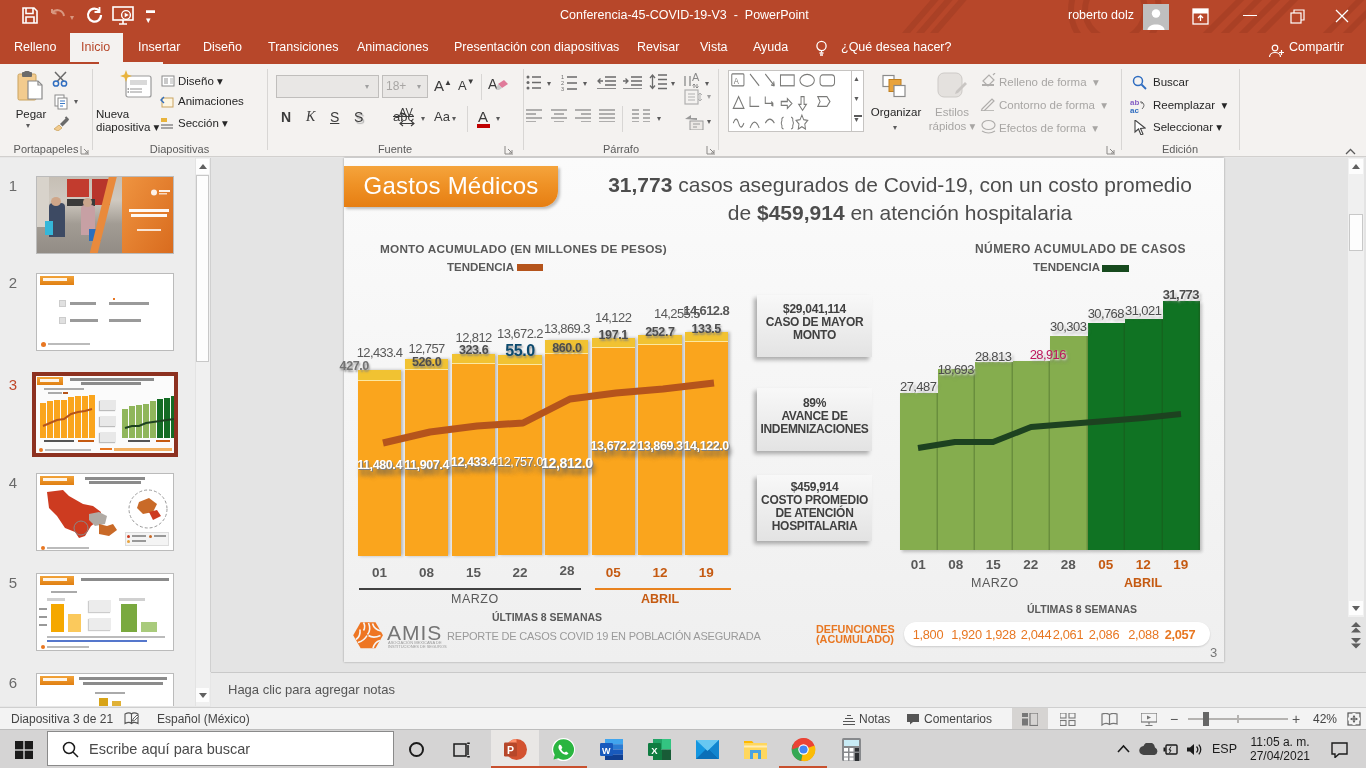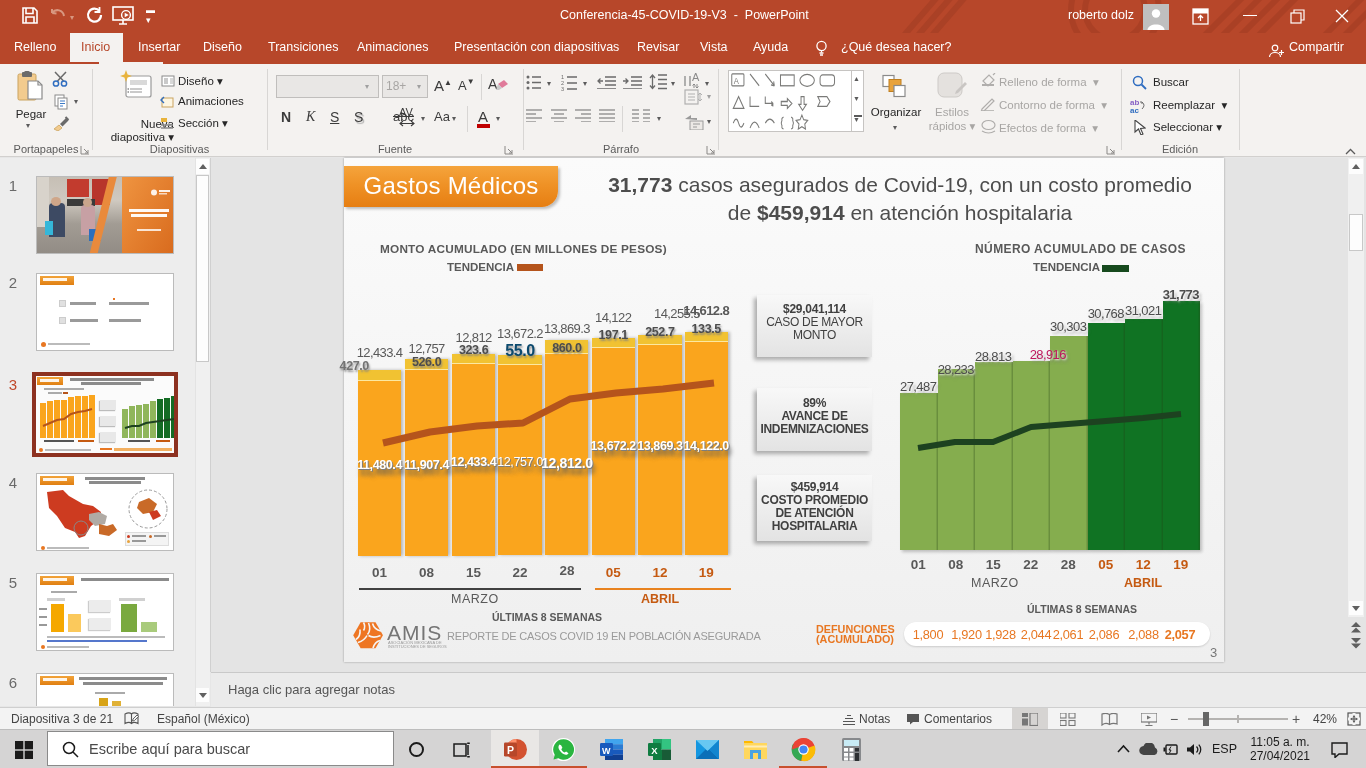--- a/index.html
+++ b/index.html
@@ -172,21 +172,21 @@
 
     <svg class="abs" style="left:118px;top:8px" width="34" height="30" viewBox="0 0 34 30">
       <rect x="8" y="6" width="25" height="21" rx="2" fill="#fff" stroke="#9a9a9a" stroke-width="1.2"></rect>
       <rect x="12" y="10" width="17" height="5" fill="#d9d9d9"></rect>
       <path d="M12 19 h12 M12 22 h12" stroke="#b9b9b9" stroke-width="1.5"></path>
         <path d="M9.5 19 h1.5 M9.5 22 h1.5" stroke="#8a8a8a" stroke-width="1.5"></path>
       <g fill="#e8b33c">
           <path d="M8 0 l1.6 4.5 L14 6 l-4.4 1.5 L8 12 l-1.6 -4.5 L2 6 l4.4 -1.5 z"></path>
         </g>
     </svg>
-    <div class="lbl" style="left:96px;top:56px;width:78px;text-align:right;font-size:11.5px;color:#262626;line-height:13px;">Nueva<br>diapositiva ▾</div>
+    <div class="lbl" style="left:96px;top:46px;width:78px;text-align:left;font-size:11.5px;color:#262626;line-height:13px;">Nueva<br>diapositiva ▾</div>
     <svg class="abs" style="left:161px;top:13px" width="14" height="12" viewBox="0 0 14 12">
         <rect x="1" y="1" width="12" height="10" fill="#fff" stroke="#8a8a8a"></rect>
         <rect x="3" y="3" width="4" height="6" fill="#c9c9c9"></rect>
         <path d="M9 4 h3 M9 6 h3 M9 8 h3" stroke="#b0b0b0"></path>
       </svg>
     <div class="lbl" style="left:178px;top:12px;font-size:11.5px;color:#262626;">Diseño ▾</div>
     <svg class="abs" style="left:160px;top:34px" width="15" height="14" viewBox="0 0 15 14">
         <rect x="2" y="2" width="11" height="9" fill="#fdf6e3" stroke="#caa35e"></rect>
         <path d="M4 1 L1 4 l3 3" fill="none" stroke="#2f6dc0" stroke-width="1.4"></path>
       </svg>
@@ -615,21 +615,21 @@
       <path d="M8 0 L24 0 L32 14 L24 28 L8 28 L0 14 Z" fill="#ee7623" transform="translate(1.2 1.2) scale(.93)"></path>
       <g stroke="#f5f5f5" stroke-width="2.2" fill="none">
         <path d="M15.5 13.5 C 18 10.5 18.5 6.5 16.5 2 M16.5 14.5 C 19.5 16.5 24 16.5 28.5 14.5 M15 14.5 C 13.5 17.5 11 20 6 21.5 M20.5 2.5 C 21.5 6 24.5 9 29 10 M28 19.5 C 24.5 20.5 22 23.5 21 27 M4 18.5 C 7 16.5 8.5 13 8 8.5 M11.5 1.5 C 13 4 13 7 11.5 9.5" stroke-width="1.6"></path>
       </g>
     </svg>
     <div class="lbl" style="left:387px;top:621px;font-size:21px;color:#757575;letter-spacing:1px;">AMIS</div>
     <div class="lbl" style="left:388px;top:641px;font-size:4px;color:#9a9a9a;line-height:4.4px;letter-spacing:0;">ASOCIACIÓN  MEXICANA  DE<br>INSTITUCIONES DE SEGUROS</div>
     <div class="lbl" style="left:447px;top:630px;font-size:11px;letter-spacing:-0.2px;color:#9a9a9a;">REPORTE DE CASOS COVID 19 EN POBLACIÓN ASEGURADA</div>
 
     <div class="abs" style="left:757px;top:295px;width:115px;height:62px;background:linear-gradient(#f8f8f8,#e3e3e3);box-shadow:-3px 3px 4px rgba(0,0,0,.3);">
-      <div style="text-align:center;font-size:12px;letter-spacing:-0.3px;font-weight:bold;color:#404040;margin-top:8px;line-height:13px;">$29,041,114<br><span style="font-weight:normal;">CASO DE MAYOR<br>MONTO</span></div>
+      <div style="text-align:center;font-size:12px;letter-spacing:-0.3px;font-weight:bold;color:#404040;margin-top:8px;line-height:13px;">$29,041,114<br><span style="font-weight:bold;">CASO DE MAYOR<br>MONTO</span></div>
     </div>
     <div class="abs" style="left:757px;top:388px;width:115px;height:63px;background:linear-gradient(#f8f8f8,#e3e3e3);box-shadow:-3px 3px 4px rgba(0,0,0,.3);">
       <div style="text-align:center;font-size:12px;letter-spacing:-0.3px;font-weight:bold;color:#404040;margin-top:9px;line-height:13px;">89%<br>AVANCE DE<br>INDEMNIZACIONES</div>
     </div>
     <div class="abs" style="left:757px;top:475px;width:115px;height:66px;background:linear-gradient(#f8f8f8,#e3e3e3);box-shadow:-3px 3px 4px rgba(0,0,0,.3);">
       <div style="text-align:center;font-size:12px;letter-spacing:-0.3px;font-weight:bold;color:#404040;margin-top:6px;line-height:13px;white-space:nowrap;">$459,914<br>COSTO PROMEDIO<br>DE ATENCIÓN<br>HOSPITALARIA</div>
     </div>
 
     <div class="lbl" style="left:975px;top:242px;font-size:12px;letter-spacing:0.4px;font-weight:bold;color:#595959;">NÚMERO ACUMULADO DE CASOS</div>
     <div class="lbl" style="left:1033px;top:261px;font-size:11.5px;font-weight:bold;color:#595959;">TENDENCIA</div>
@@ -638,21 +638,21 @@
     <div id="rightbars">
 <div class="abs" style="left:900.0px;top:392.8px;width:37.5px;height:157.2px;background:#85ad4e;box-shadow:inset -1.5px 0 0 rgba(40,70,20,.28), 2px 2px 3px rgba(0,0,0,.22);"></div>
 <div class="abs" style="left:937.5px;top:369.4px;width:37.5px;height:180.6px;background:#85ad4e;box-shadow:inset -1.5px 0 0 rgba(40,70,20,.28), 2px 2px 3px rgba(0,0,0,.22);"></div>
 <div class="abs" style="left:975.0px;top:361.9px;width:37.5px;height:188.1px;background:#85ad4e;box-shadow:inset -1.5px 0 0 rgba(40,70,20,.28), 2px 2px 3px rgba(0,0,0,.22);"></div>
 <div class="abs" style="left:1012.5px;top:360.5px;width:37.5px;height:189.5px;background:#85ad4e;box-shadow:inset -1.5px 0 0 rgba(40,70,20,.28), 2px 2px 3px rgba(0,0,0,.22);"></div>
 <div class="abs" style="left:1050.0px;top:336.2px;width:37.5px;height:213.8px;background:#85ad4e;box-shadow:inset -1.5px 0 0 rgba(40,70,20,.28), 2px 2px 3px rgba(0,0,0,.22);"></div>
 <div class="abs" style="left:1087.5px;top:322.9px;width:37.5px;height:227.1px;background:#107323;box-shadow:inset -1.5px 0 0 rgba(40,70,20,.28), 2px 2px 3px rgba(0,0,0,.22);"></div>
 <div class="abs" style="left:1125.0px;top:318.9px;width:37.5px;height:231.1px;background:#107323;box-shadow:inset -1.5px 0 0 rgba(40,70,20,.28), 2px 2px 3px rgba(0,0,0,.22);"></div>
 <div class="abs" style="left:1162.5px;top:301.2px;width:37.5px;height:248.8px;background:#107323;box-shadow:inset -1.5px 0 0 rgba(40,70,20,.28), 2px 2px 3px rgba(0,0,0,.22);"></div>
 <div class="lbl" style="left:883.2px;top:378.5px;width:70px;text-align:center;font-size:13px;letter-spacing:-0.6px;font-weight:normal;color:#4d4d4d;text-shadow:1px 1px 2px rgba(255,255,255,.9), 2px 3px 3px rgba(120,120,120,.6);">27,487</div>
-<div class="lbl" style="left:920.8px;top:362.2px;width:70px;text-align:center;font-size:13px;letter-spacing:-0.6px;font-weight:normal;color:#4d4d4d;text-shadow:1px 1px 2px rgba(255,255,255,.9), 2px 3px 3px rgba(120,120,120,.6);">28,233</div>
+<div class="lbl" style="left:920.8px;top:362.2px;width:70px;text-align:center;font-size:13px;letter-spacing:-0.6px;font-weight:normal;color:#4d4d4d;text-shadow:1px 1px 2px rgba(255,255,255,.9), 2px 3px 3px rgba(120,120,120,.6);">18,693</div>
 <div class="lbl" style="left:958.2px;top:349.0px;width:70px;text-align:center;font-size:13px;letter-spacing:-0.6px;font-weight:normal;color:#4d4d4d;text-shadow:1px 1px 2px rgba(255,255,255,.9), 2px 3px 3px rgba(120,120,120,.6);">28.813</div>
 <div class="lbl" style="left:995.8px;top:346.8px;width:70px;text-align:right;font-size:13px;letter-spacing:-0.6px;font-weight:normal;color:#be185d;text-shadow:1px 1px 2px rgba(255,255,255,.9), 2px 3px 3px rgba(120,120,120,.6);">28,916</div>
 <div class="lbl" style="left:1033.2px;top:318.8px;width:70px;text-align:center;font-size:13px;letter-spacing:-0.6px;font-weight:normal;color:#4d4d4d;text-shadow:1px 1px 2px rgba(255,255,255,.9), 2px 3px 3px rgba(120,120,120,.6);">30,303</div>
 <div class="lbl" style="left:1070.8px;top:305.5px;width:70px;text-align:center;font-size:13px;letter-spacing:-0.6px;font-weight:normal;color:#4d4d4d;text-shadow:1px 1px 2px rgba(255,255,255,.9), 2px 3px 3px rgba(120,120,120,.6);">30,768</div>
 <div class="lbl" style="left:1108.2px;top:303.3px;width:70px;text-align:center;font-size:13px;letter-spacing:-0.6px;font-weight:normal;color:#4d4d4d;text-shadow:1px 1px 2px rgba(255,255,255,.9), 2px 3px 3px rgba(120,120,120,.6);">31,021</div>
 <div class="lbl" style="left:1145.8px;top:287.0px;width:70px;text-align:center;font-size:13px;letter-spacing:-0.6px;font-weight:bold;color:#4d4d4d;text-shadow:1px 1px 2px rgba(255,255,255,.9), 2px 3px 3px rgba(120,120,120,.6);">31,773</div>
 <div class="lbl" style="left:898.2px;top:557px;width:40px;text-align:center;font-size:13.5px;font-weight:bold;color:#595959;">01</div>
 <div class="lbl" style="left:935.8px;top:557px;width:40px;text-align:center;font-size:13.5px;font-weight:bold;color:#595959;">08</div>
 <div class="lbl" style="left:973.2px;top:557px;width:40px;text-align:center;font-size:13.5px;font-weight:bold;color:#595959;">15</div>
 <div class="lbl" style="left:1010.8px;top:557px;width:40px;text-align:center;font-size:13.5px;font-weight:bold;color:#595959;">22</div>

